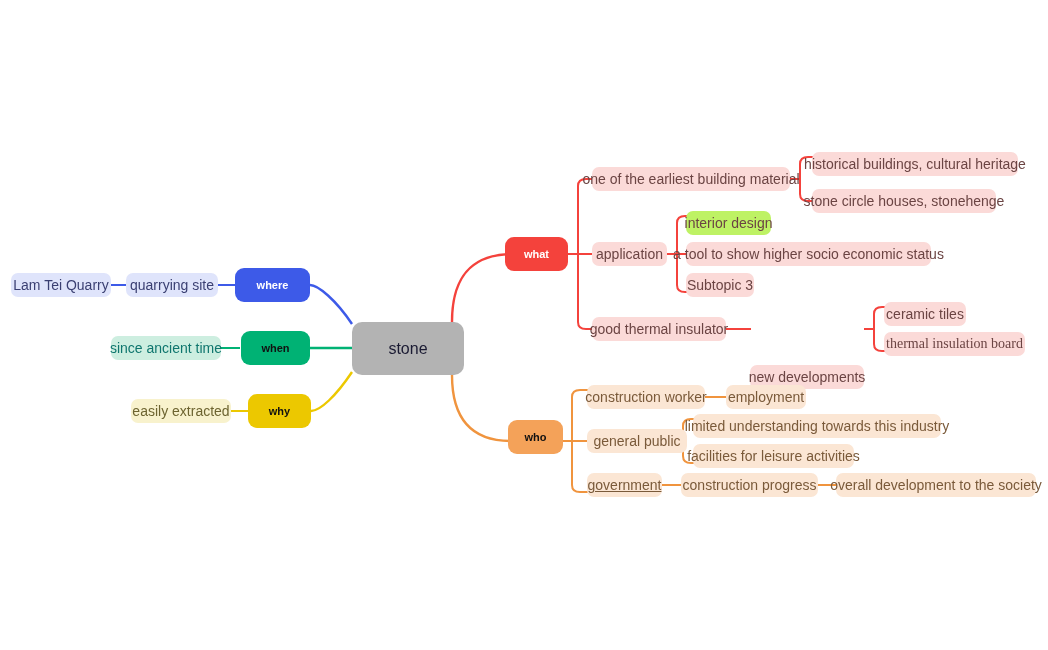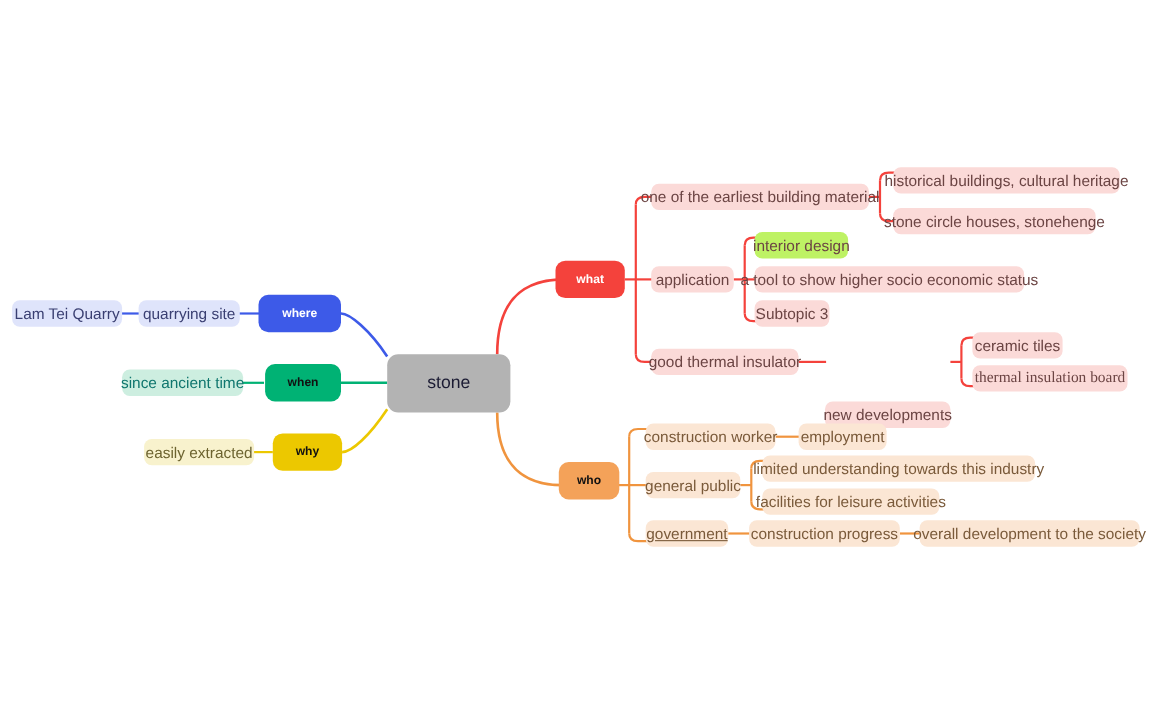--- a/index.html
+++ b/index.html
@@ -179,21 +179,21 @@
     <span>who</span>
   </div>
 
   <div class="node sub" style="left:587px; top:385px; width:118px; height:24px; background:#fbe6d4; color:#7a5a3a;">
     <span>construction worker</span>
   </div>
   <div class="node sub" style="left:726px; top:385px; width:80px; height:24px; background:#fbe6d4; color:#7a5a3a;">
     <span>employment</span>
   </div>
 
-  <div class="node sub" style="left:587px; top:429px; width:86px; height:24px; background:#fbe6d4; color:#7a5a3a;">
+  <div class="node sub" style="left:587px; top:429px; width:100px; height:24px; background:#fbe6d4; color:#7a5a3a;">
     <span>general public</span>
   </div>
   <div class="node sub" style="left:693px; top:414px; width:248px; height:24px; background:#fbe6d4; color:#7a5a3a;">
     <span>limited understanding towards this industry</span>
   </div>
   <div class="node sub" style="left:693px; top:444px; width:161px; height:24px; background:#fbe6d4; color:#7a5a3a;">
     <span>facilities for leisure activities</span>
   </div>
 
   <div class="node sub" style="left:587px; top:473px; width:75px; height:24px; background:#fbe6d4; color:#7a5a3a;text-decoration:underline;">

